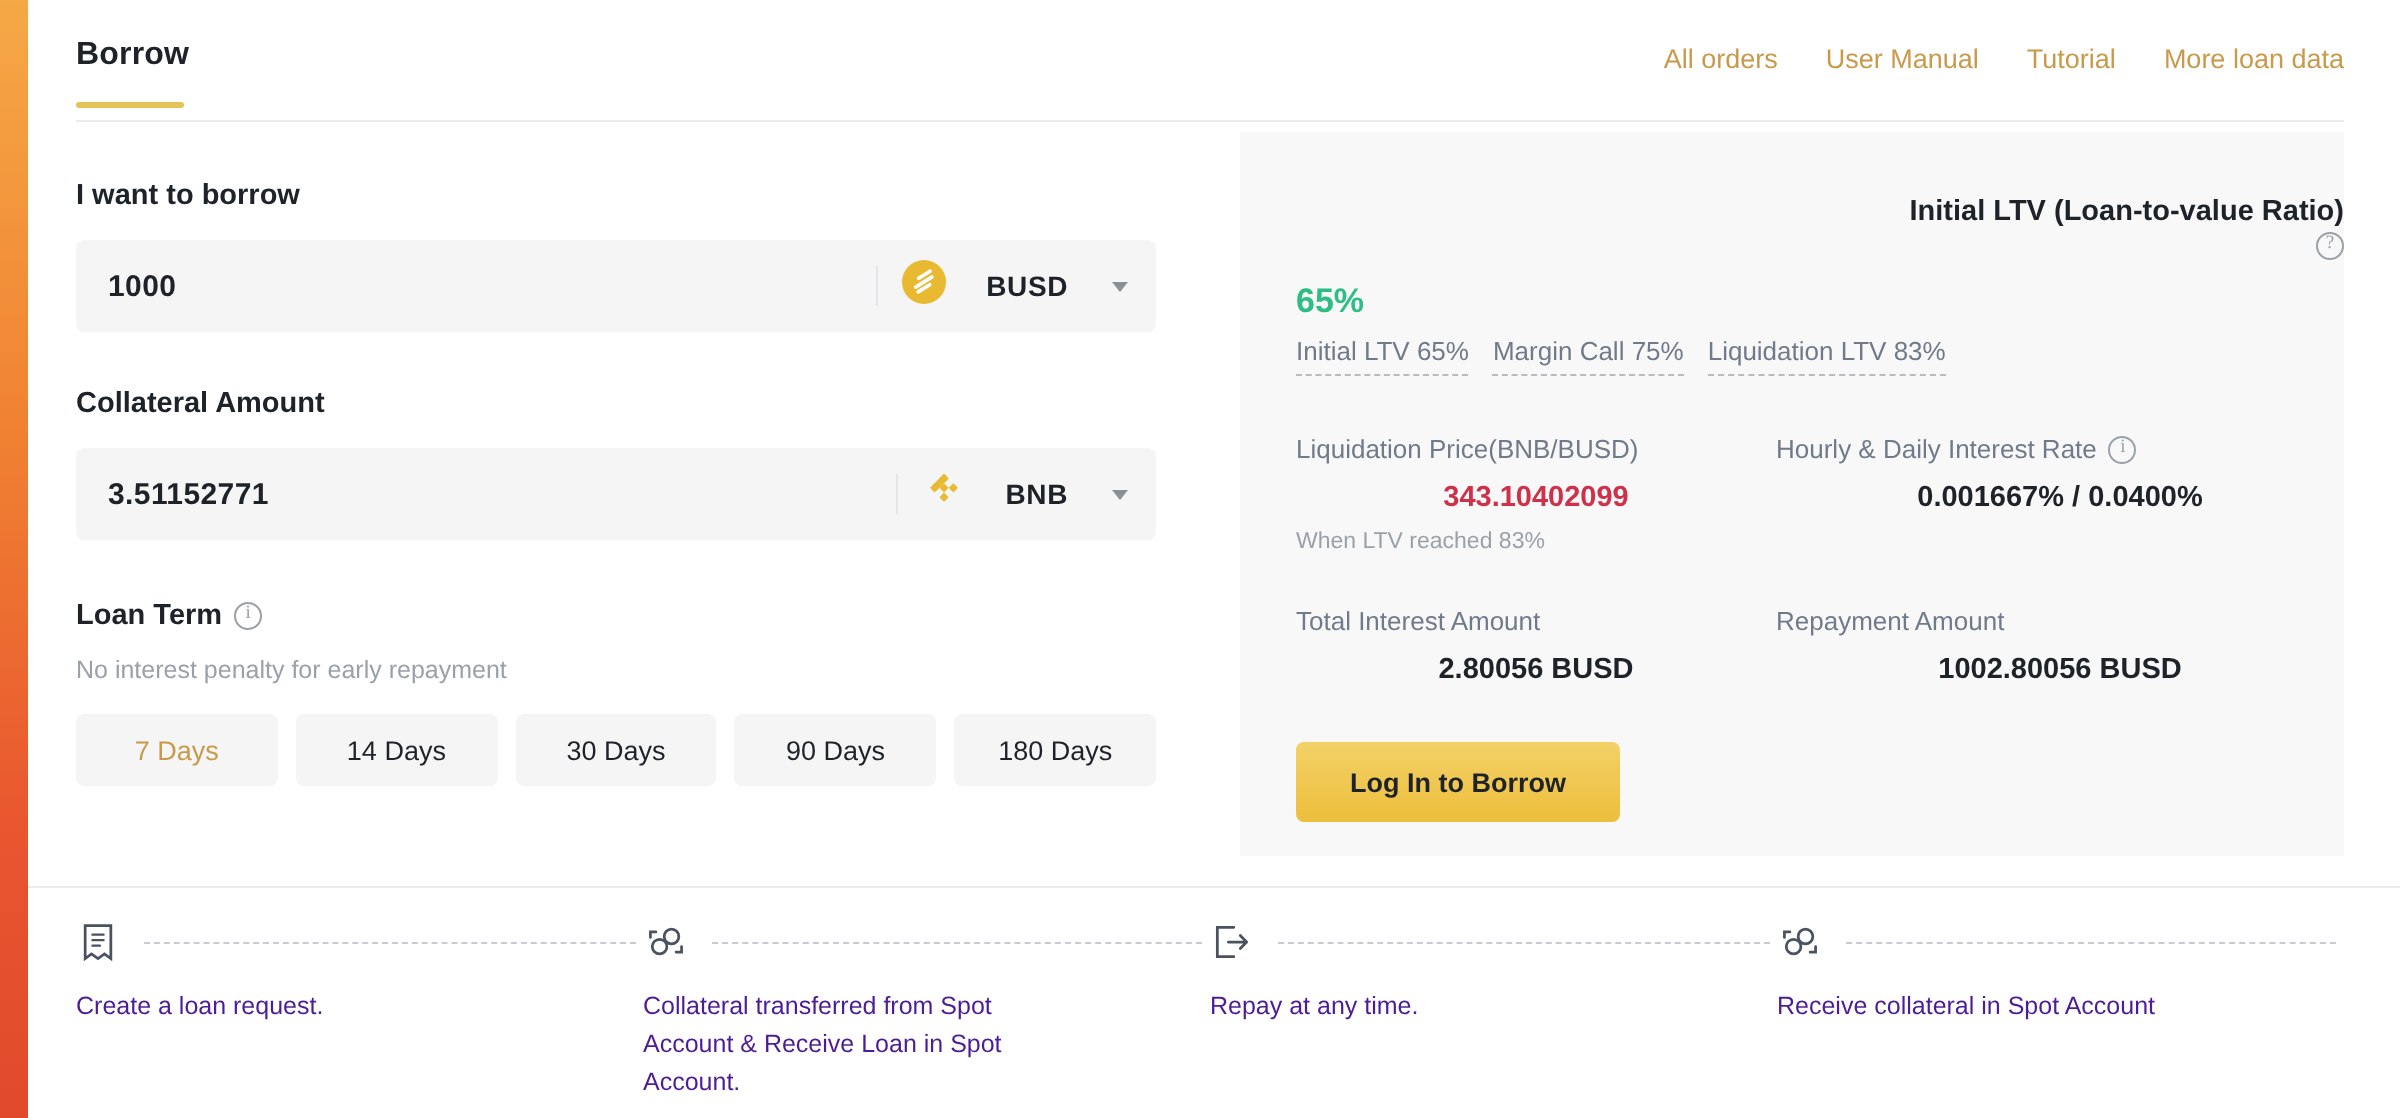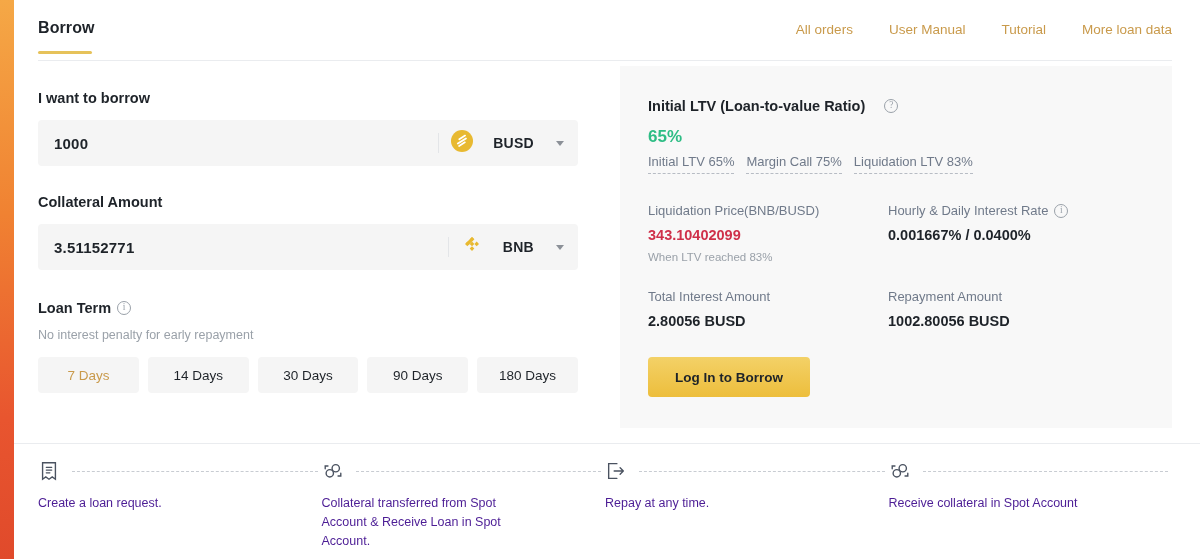--- a/index.html
+++ b/index.html
@@ -26,21 +26,21 @@
   .tab-label {
     font-size: 16px; font-weight: bold; color: #1e2329; letter-spacing: .1px;
     line-height: 20px;
   }
   .tab-underline {
     position: absolute; left: 0; top: 33px; width: 54px; height: 3px;
     background: #e6c25a; border-radius: 2px;
   }
   .header-links {
     position: absolute; right: 0; top: 3px;
-    display: flex; gap: 36px;
+    display: flex; gap: 24px;
   }
   .header-link {
     font-size: 13.5px; color: #c99a4b; white-space: nowrap; cursor: pointer;
     line-height: 18px;
   }
   .header-rule {
     position: absolute; left: 38px; top: 60px; width: 1134px; height: 1px;
     background: #eaecef;
   }
 
@@ -87,21 +87,21 @@
     line-height: 1; font-family: "Liberation Serif", serif;
   }
 
   
   .summary {
     position: absolute; left: 620px; top: 66px; width: 552px; height: 362px;
     background: #f8f8f8; padding: 30px 0 0 28px;
   }
   .sum-title {
     font-size: 14.5px; font-weight: bold; color: #1e2329;
-    display: flex; align-items: center; gap: 19px; line-height: 20px;
+    display: flex; align-items: flex-end; gap: 0; line-height: 20px; flex-direction: column;
   }
   .ltv-value {
     margin-top: 10px; font-size: 17px; font-weight: bold; color: #2ebd85;
     line-height: 22px;
   }
   .ltv-legend { margin-top: 4px; display: flex; gap: 12px; }
   .ltv-legend span {
     font-size: 13px; color: #707a8a; line-height: 19px;
     border-bottom: 1px dashed #b7bcc4; padding-bottom: 2px; cursor: pointer;
   }
@@ -110,20 +110,21 @@
     margin-top: 28px; display: grid; grid-template-columns: 240px 1fr;
     row-gap: 23px;
   }
   .metric-label {
     font-size: 13px; color: #707a8a; line-height: 18px;
     display: flex; align-items: center; gap: 6px;
   }
   .metric-value {
     margin-top: 5px; font-size: 14.5px; font-weight: bold; color: #1e2329;
     line-height: 20px;
+    text-align: center;
   }
   .metric-value.danger { color: #cf304a; }
   .metric-sub { margin-top: 4px; font-size: 11.5px; color: #9aa1a9; line-height: 16px; }
 
   .cta {
     margin-top: 26px; width: 162px; height: 40px; border: none; border-radius: 4px;
     background: linear-gradient(180deg, #f3d167 0%, #edbe3c 100%);
     font-family: "Liberation Sans", sans-serif;
     font-size: 13.5px; font-weight: bold; color: #1e2329; cursor: pointer;
   }

